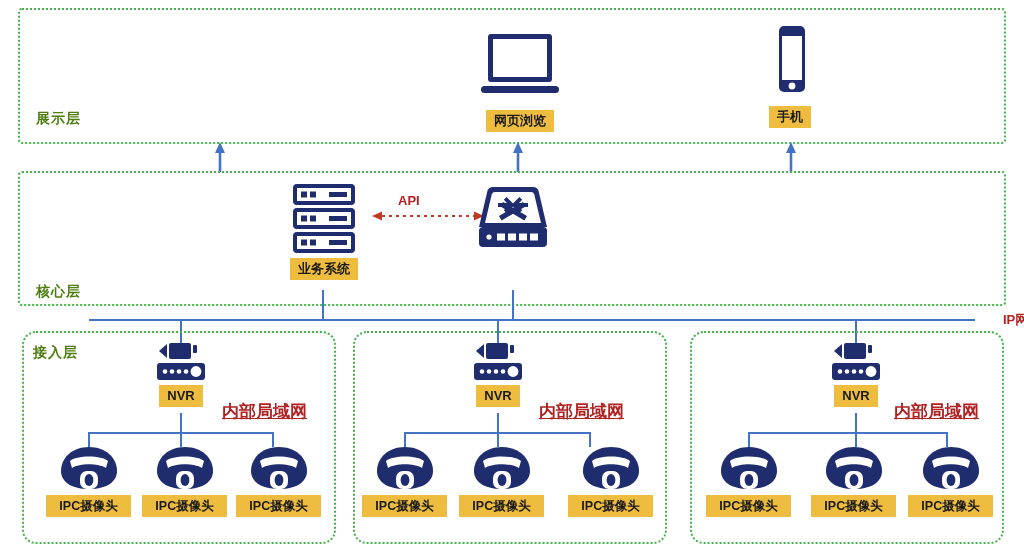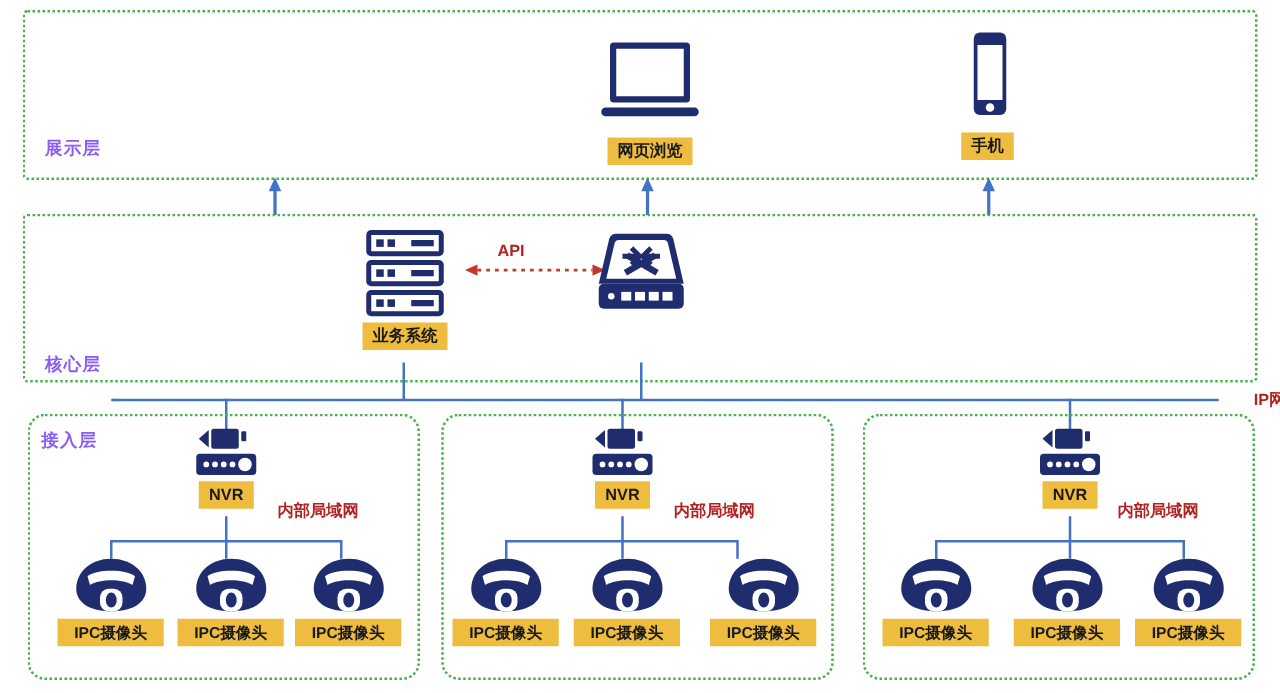--- a/index.html
+++ b/index.html
@@ -15,21 +15,21 @@
     position:absolute;
     border:2px dotted #46b34a;
     border-radius:4px;
     box-sizing:border-box;
     background:transparent;
   }
   .panel.rounded{border-radius:14px;}
 
   .layer-label{
     position:absolute;
-    color:#8b5cf6;
+    color:#4d7c0f;
     font-weight:bold;
     font-size:14px;
     letter-spacing:1px;
     white-space:nowrap;
   }
 
   
   .node{position:absolute;display:flex;flex-direction:column;align-items:center;}
 
   .tag{
@@ -47,21 +47,21 @@
   }
   .tag.small{font-size:12.5px;padding:3px 13px;}
 
   
   .vline{position:absolute;background:#4472c4;width:2px;}
   .hline{position:absolute;background:#4472c4;height:2px;}
 
   .red-note{
     position:absolute;color:#b12222;font-weight:bold;font-size:13px;white-space:nowrap;
   }
-  .red-note.small{font-size:13px;}
+  .red-note.small{font-size:17px;text-decoration:underline;}
 
   svg{display:block;overflow:visible;}
   .navy{fill:#1f2c6d;}
   .white{fill:#ffffff;}
 </style>
 </head>
 <body>
 
 <div class="stage">
 

